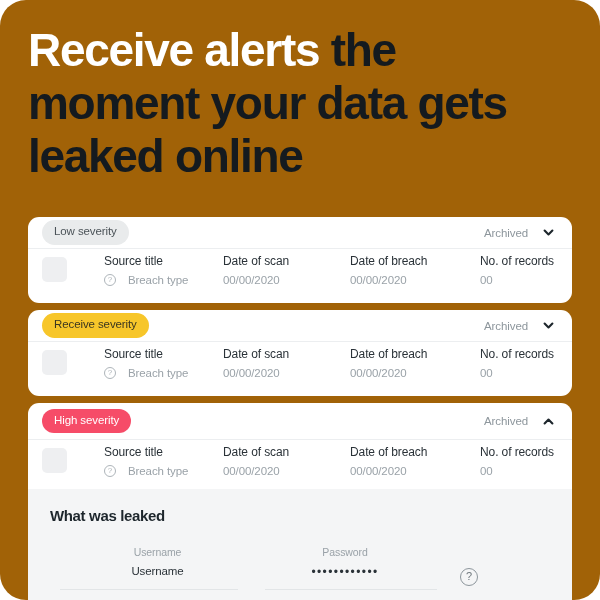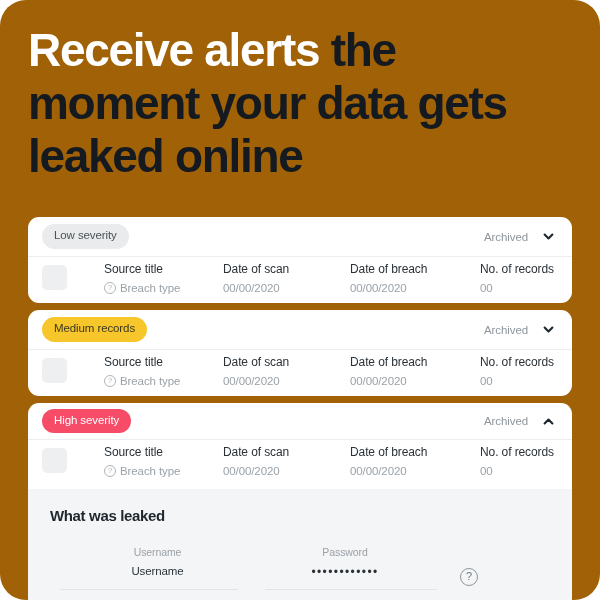--- a/index.html
+++ b/index.html
@@ -53,21 +53,21 @@
   .card-1 { top: 217px; height: 86px; }
   .card-2 { top: 310px; height: 86px; }
   .card-3 {
     top: 403px;
     height: 200px;
     border-radius: 11px 11px 0 0;
     overflow: visible;
   }
 
   .card-head {
-    height: 40px;
+    height: 32px;
     display: flex;
     align-items: center;
     justify-content: space-between;
     padding: 0 17px 0 14px;
     border-bottom: 1px solid #eceef0;
     box-sizing: border-box;
   }
   .card-3 .card-head { height: 37px; gap: 44px; }
 
   .sev-badge {
@@ -137,21 +137,21 @@
     white-space: nowrap;
   }
   .col-sub {
     margin-top: 6px;
     font-size: 11.5px;
     color: #9aa2a8;
     letter-spacing: -0.1px;
     white-space: nowrap;
     display: flex;
     align-items: center;
-    gap: 4px;
+    gap: 12px;
   }
   .qmark-sm {
     display: inline-block;
     width: 10px;
     height: 10px;
     border: 1px solid #aeb5ba;
     border-radius: 50%;
     position: relative;
     flex: none;
   }
@@ -298,21 +298,21 @@
       </div>
       <div class="col col-records">
         <div class="col-title">No. of records</div>
         <div class="col-sub">00</div>
       </div>
     </div>
   </div>
 
   <div class="card card-2">
     <div class="card-head">
-      <span class="sev-badge sev-medium">Medium records</span>
+      <span class="sev-badge sev-medium">Receive severity</span>
       <span class="archived-group">
         <span class="archived-label">Archived</span>
         <svg class="chev" viewBox="0 0 13 13">
             <path d="M2.6 4.6 L6.5 8.5 L10.4 4.6"></path>
           </svg>
       </span>
     </div>
     <div class="card-body">
       <span class="thumb"></span>
       <div class="col col-source">

